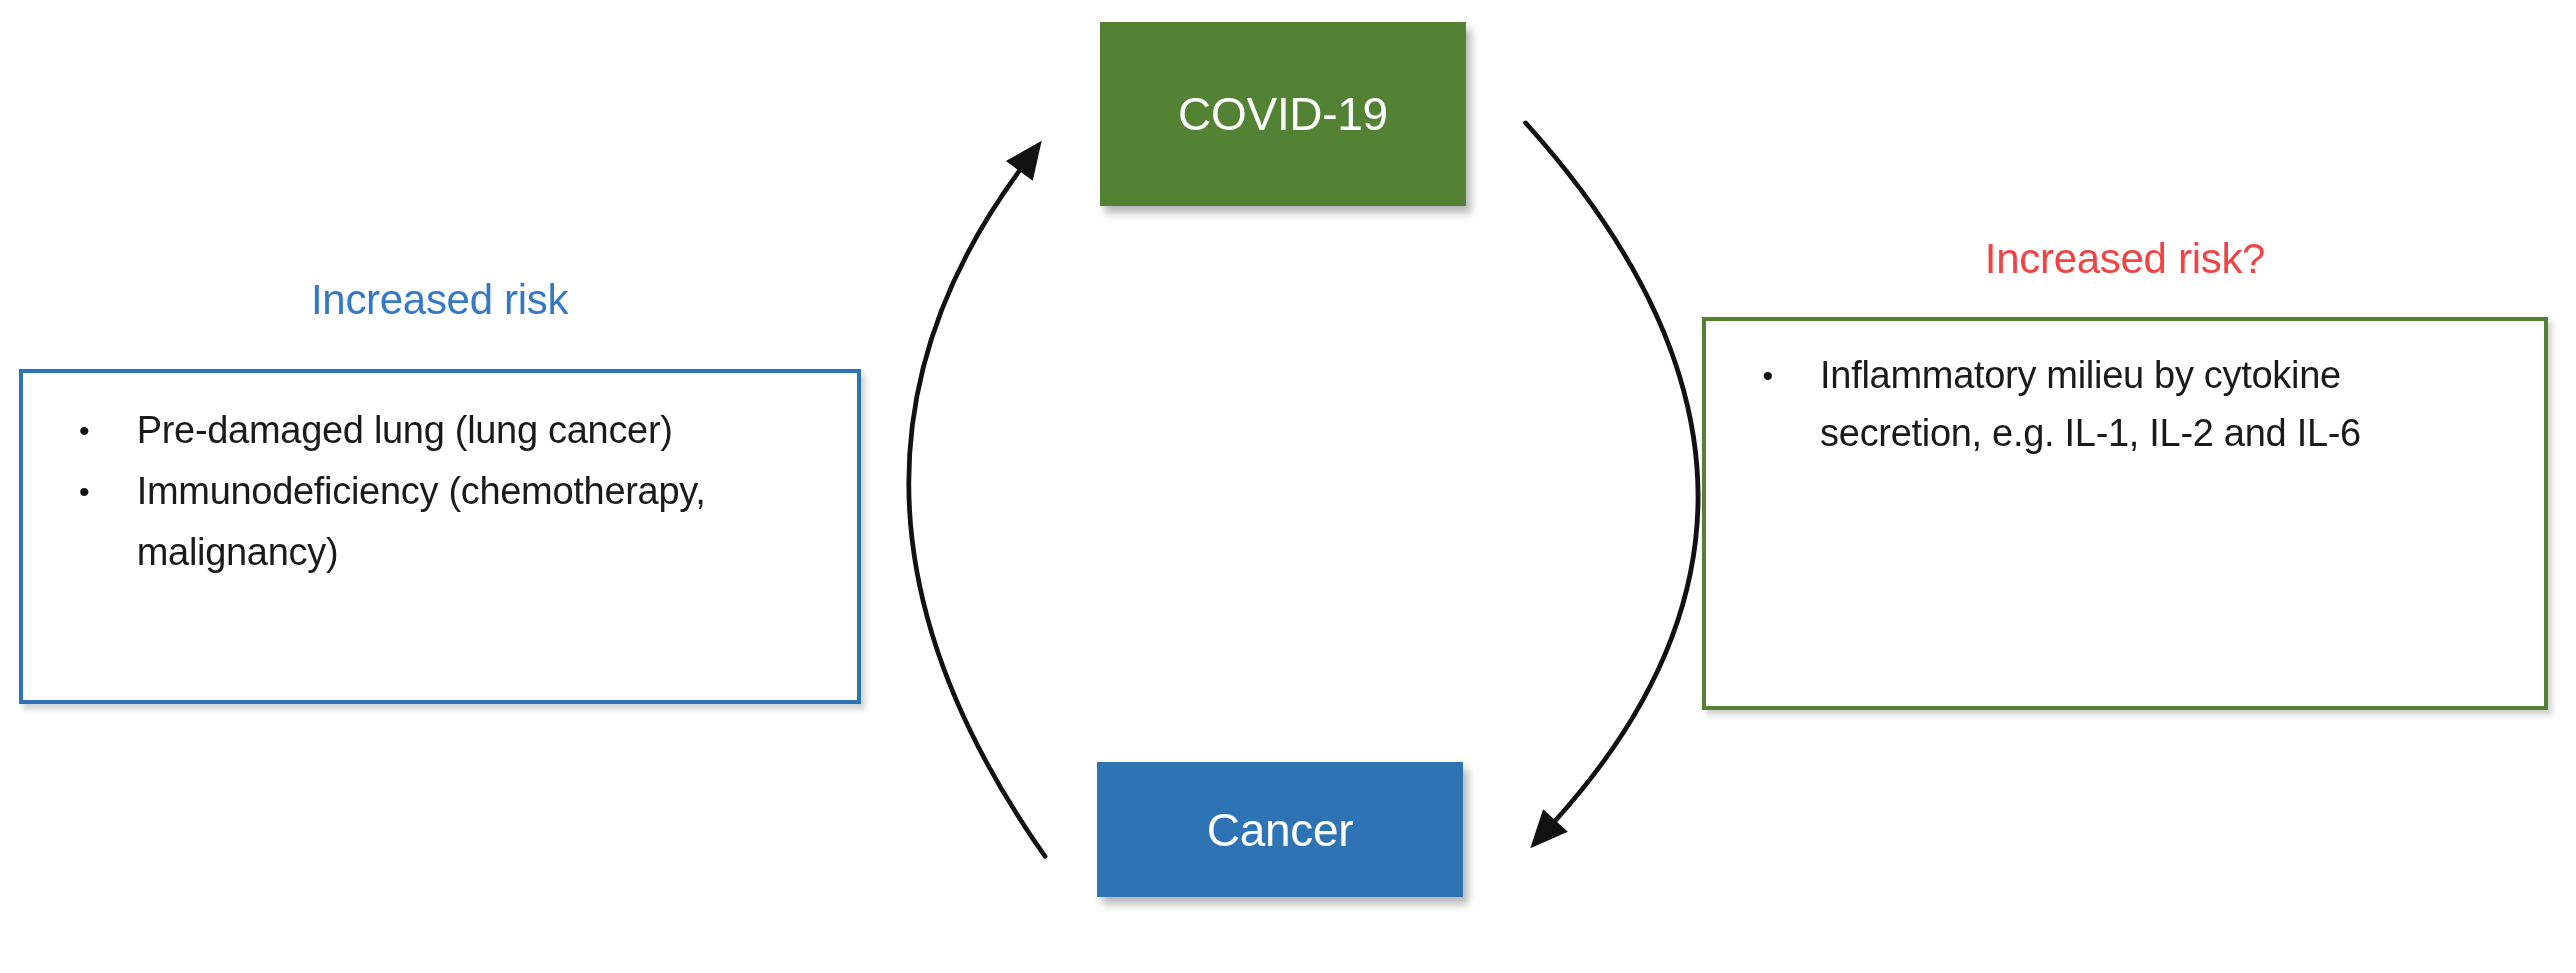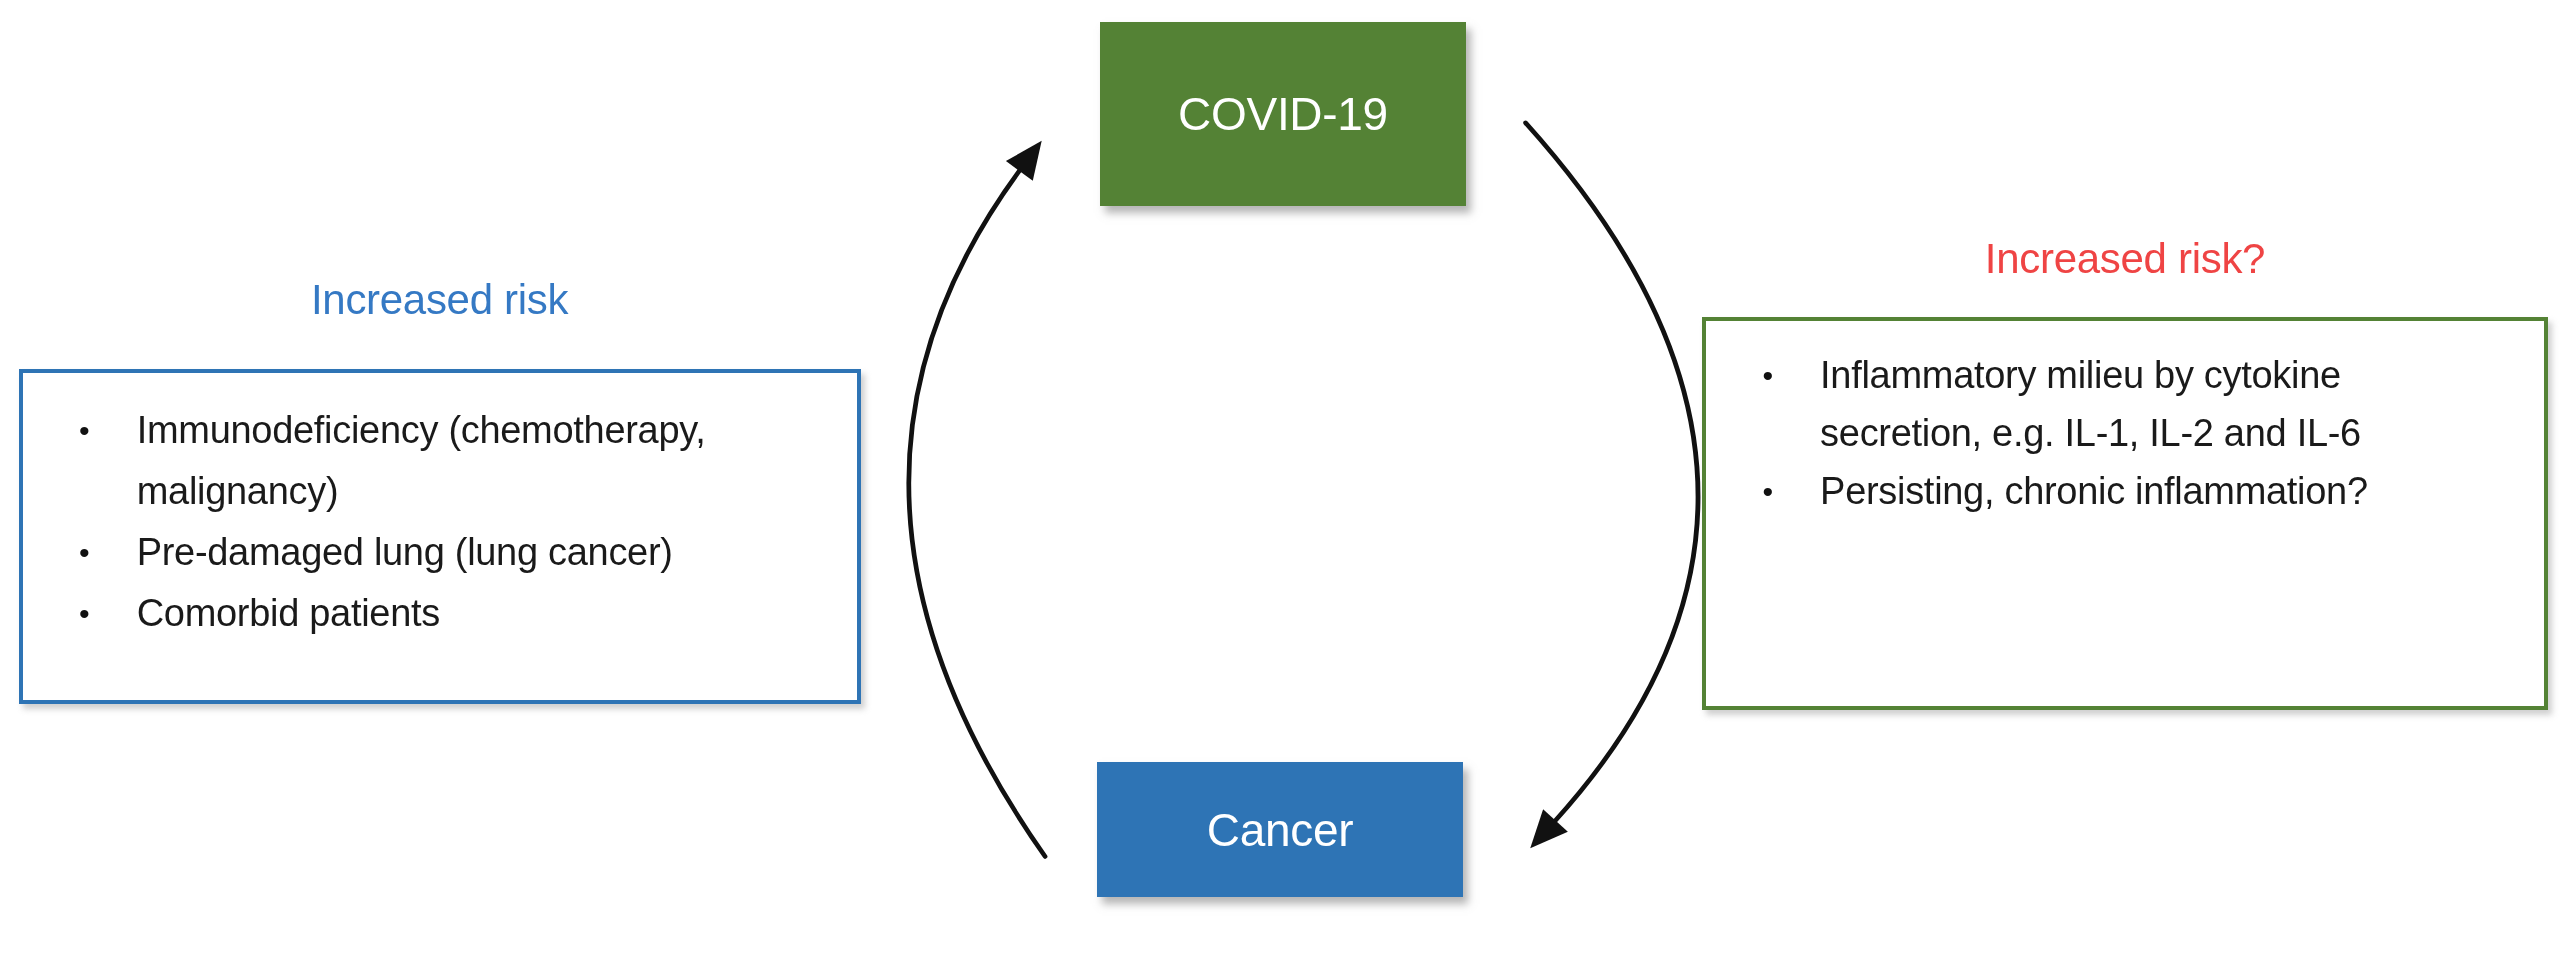--- a/index.html
+++ b/index.html
@@ -120,31 +120,29 @@
   </svg>
 
   <div class="node covid">COVID-19</div>
 
   <div class="node cancer">Cancer</div>
 
   <div class="panel-title left">Increased risk</div>
 
   <div class="panel left">
     <ul>
+        <li>Pre-damaged lung (lung cancer)</li>
         <li>Immunodeficiency (chemotherapy,
 malignancy)</li>
-        <li>Pre-damaged lung (lung cancer)</li>
-        <li>Comorbid patients</li>
       </ul>
   </div>
 
   <div class="panel-title right">Increased risk?</div>
 
   <div class="panel right">
     <ul>
         <li>Inflammatory milieu by cytokine
 secretion, e.g. IL-1, IL-2 and IL-6</li>
-        <li>Persisting, chronic inflammation?</li>
       </ul>
   </div>
 
 </div>
 
 
 </body></html>

